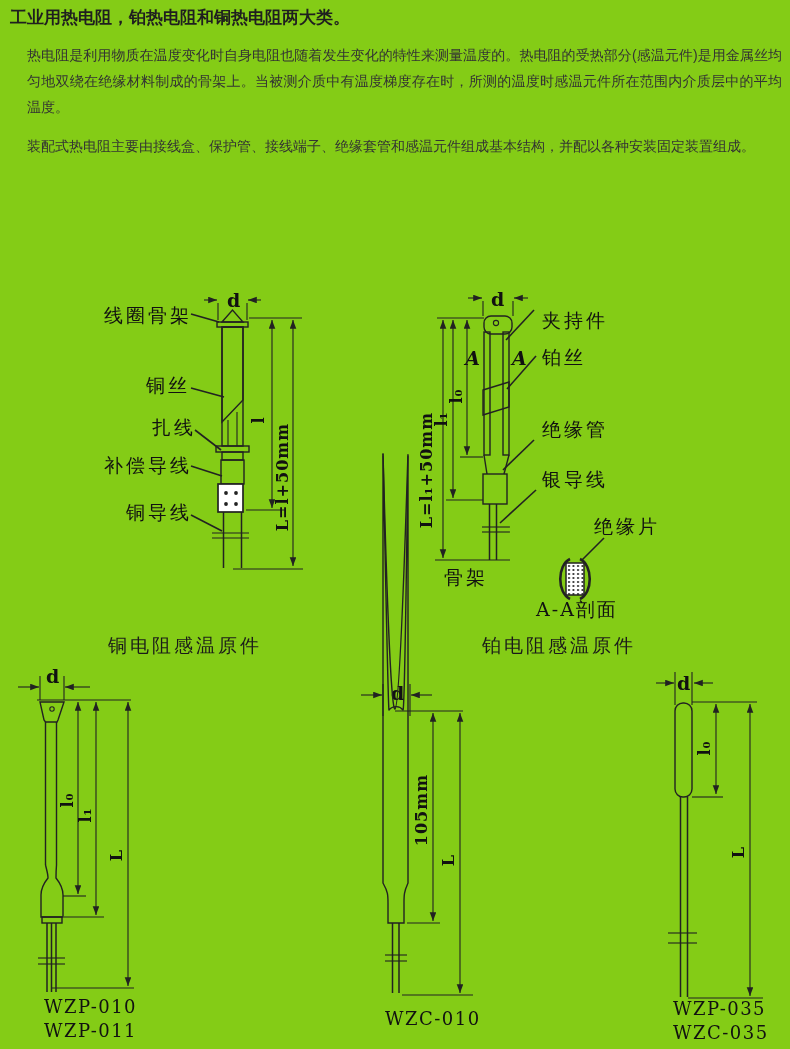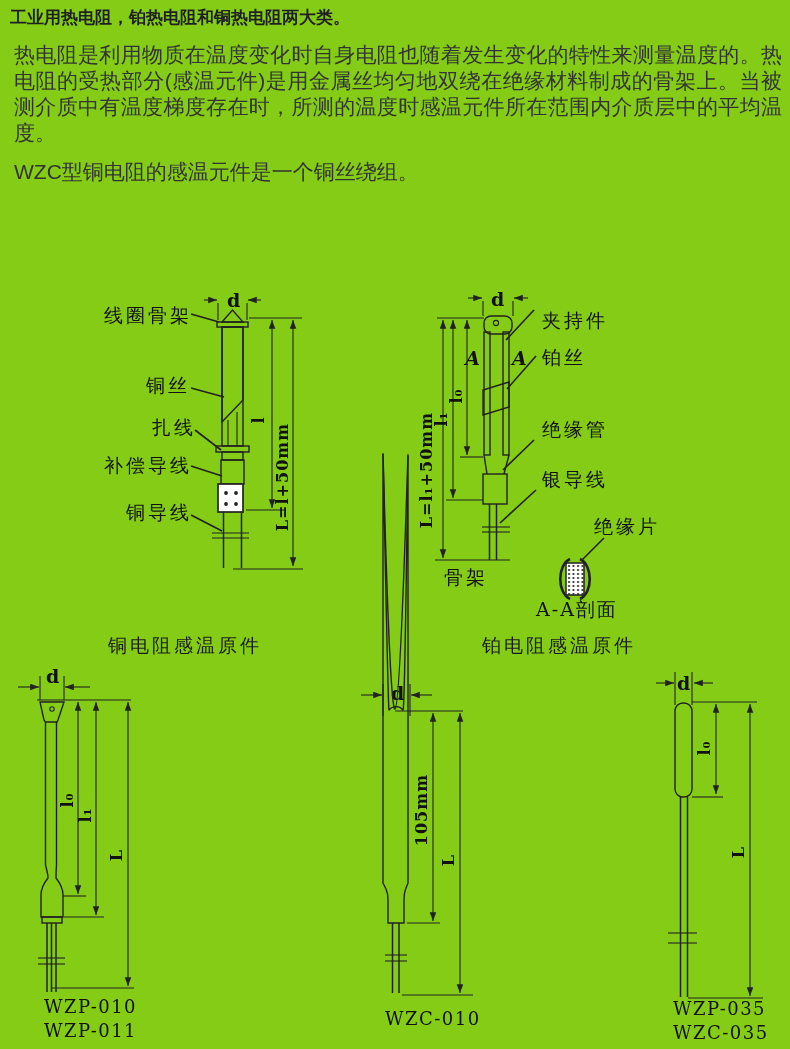--- a/index.html
+++ b/index.html
@@ -1,20 +1,20 @@
 <!DOCTYPE html>
 <html><head>
 <meta charset="utf-8">
 <style>
   html,body{margin:0;padding:0;background:#fff;}
   .page{position:relative;width:790px;height:1049px;background:#84cc16;overflow:hidden;
         font-family:"Liberation Sans",sans-serif;}
   .text-block{position:absolute;left:10px;top:6px;width:772px;}
   .doc-title{font-size:17px;font-weight:bold;color:#1f1f1f;margin:0 0 12px 0;line-height:24px;}
-  .doc-p{font-size:21px;color:#333;line-height:26px;margin:0 0 13px 4px;text-align:justify;}
+  .doc-p{font-size:14px;color:#333;line-height:26px;margin:0 0 13px 17px;text-align:justify;}
   .doc-p.indent{padding-left:5px;}
   svg{position:absolute;left:0;top:270px;}
   svg text{fill:#111;}
   .cn-label{font-family:"DejaVu Serif","Liberation Serif",serif;font-size:19px;letter-spacing:3px;}
   .cn-caption{font-family:"DejaVu Serif","Liberation Serif",serif;font-size:19px;letter-spacing:3px;fill:#1a1a1a;}
   .dim-letter{font-family:"DejaVu Serif","Liberation Serif",serif;font-size:19px;font-weight:bold;}
   .dim-rot{font-family:"DejaVu Serif","Liberation Serif",serif;font-size:16px;font-weight:bold;letter-spacing:1px;}
   .a-letter{font-family:"DejaVu Serif","Liberation Serif",serif;font-size:19px;font-style:italic;font-weight:bold;}
   .model-caption{font-family:"DejaVu Serif","Liberation Serif",serif;font-size:18px;letter-spacing:1.5px;fill:#111;}
   .outline{stroke:#222;stroke-width:1.4;fill:none;}
@@ -23,21 +23,21 @@
   .wire{stroke:#222;stroke-width:1.5;fill:none;}
 </style>
 </head>
 <body>
 
 <div class="page">
 
   <div class="text-block">
     <p class="doc-title">工业用热电阻，铂热电阻和铜热电阻两大类。</p>
     <p class="doc-p">热电阻是利用物质在温度变化时自身电阻也随着发生变化的特性来测量温度的。热电阻的受热部分(感温元件)是用金属丝均匀地双绕在绝缘材料制成的骨架上。当被测介质中有温度梯度存在时，所测的温度时感温元件所在范围内介质层中的平均温度。</p>
-    <p class="doc-p">WZC型铜电阻的感温元件是一个铜丝绕组。</p>
+    <p class="doc-p">装配式热电阻主要由接线盒、保护管、接线端子、绝缘套管和感温元件组成基本结构，并配以各种安装固定装置组成。</p>
   </div>
 
   <svg width="790" height="779" viewBox="0 270 790 779">
     <defs>
       <marker id="arr" orient="auto-start-reverse" markerWidth="9" markerHeight="8" refX="8" refY="3">
         <path d="M0,0 L8,3 L0,6 Z" fill="#222"></path>
       </marker>
       <pattern id="coilHatch" width="3.2" height="3.2" patternUnits="userSpaceOnUse">
         <rect width="3.2" height="3.2" fill="#d9d9d9"></rect>
         <line x1="1" y1="0" x2="1" y2="3.2" stroke="#6e6e6e" stroke-width="1"></line>

